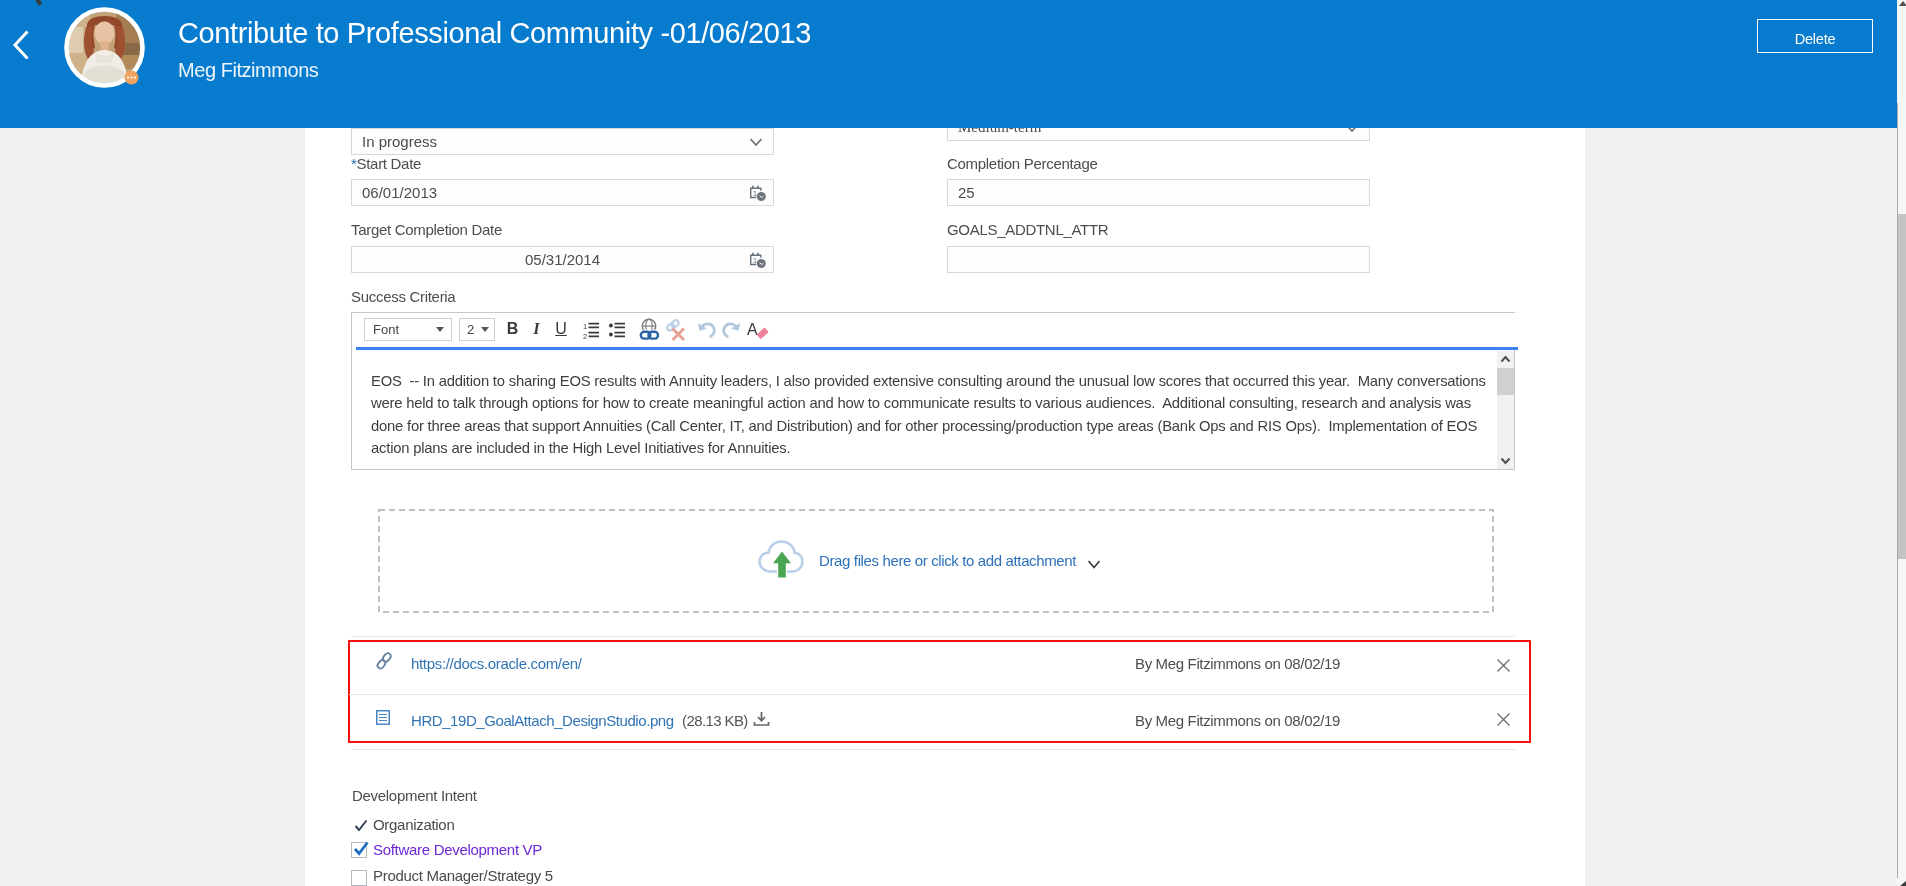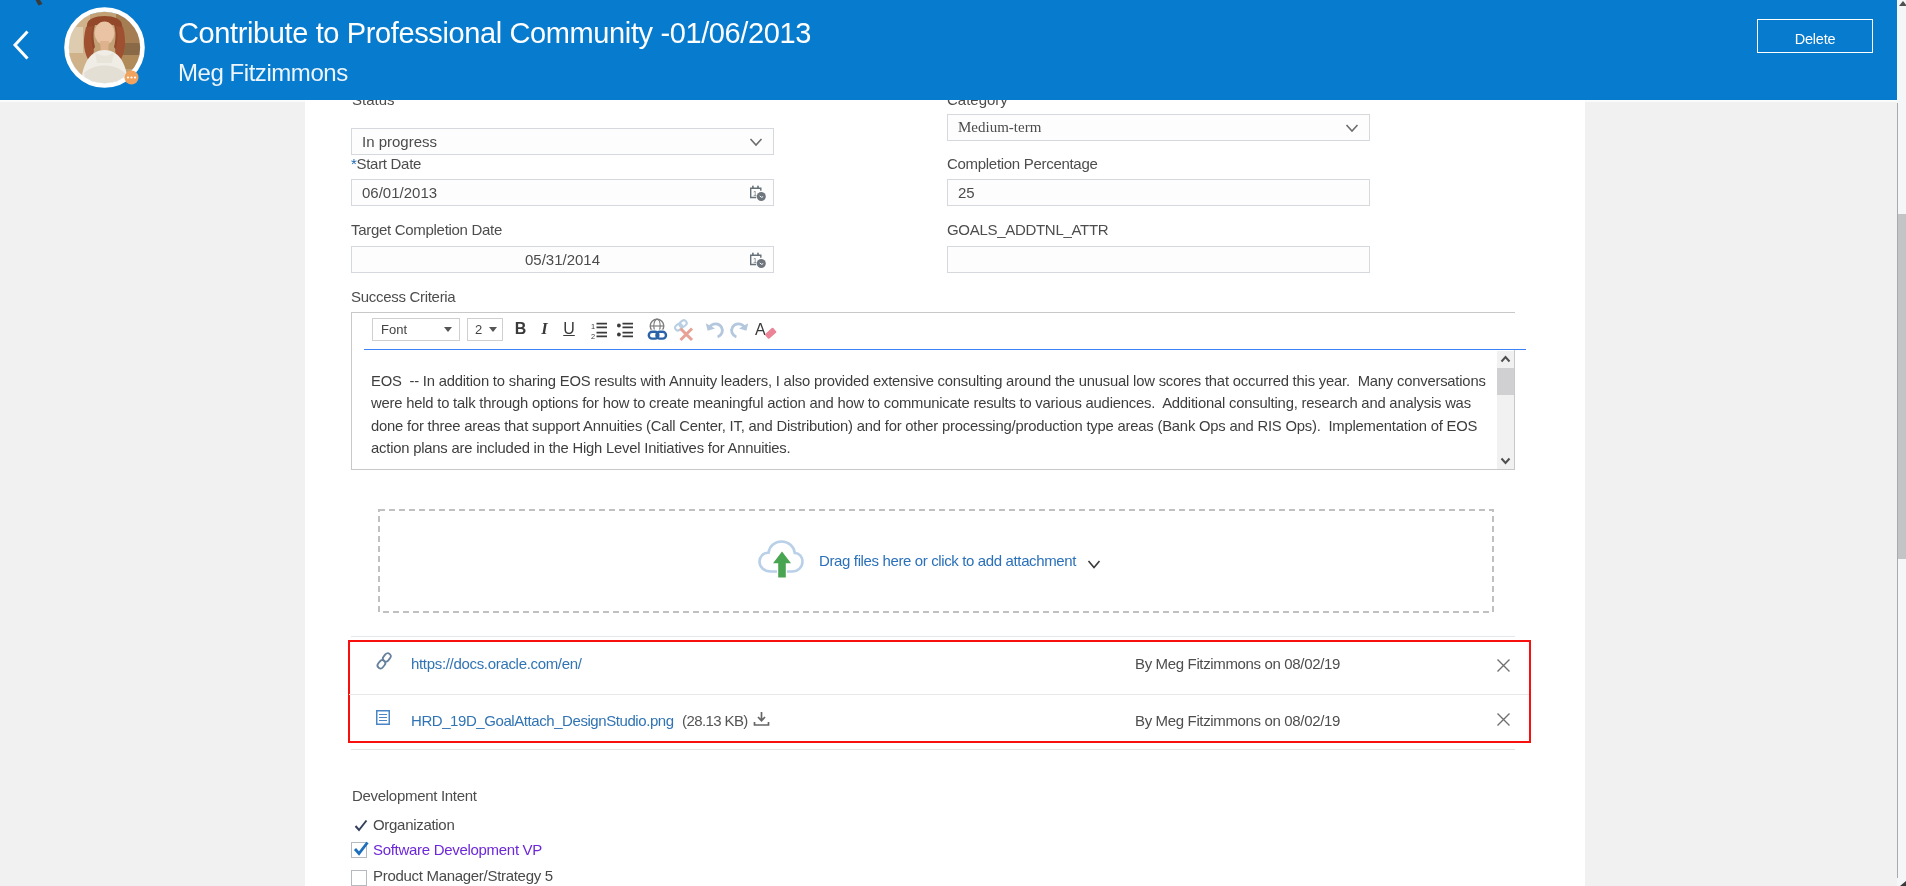--- a/index.html
+++ b/index.html
@@ -9,35 +9,35 @@
 
   
   #panel { left:305px; top:100px; width:1280px; height:786px; background:#ffffff; }
   #sbar { left:1897px; top:0; width:9px; height:886px; background:#f5f6f7; }
   #sbar .thumb { position:absolute; left:1px; top:214px; width:8px; height:345px; background:#c2c4c6; }
 
   
   .cutlabel { top:91px; font-size:15px; color:#4d4d4d; z-index:1; }
 
   
-  #header { left:0; top:0; width:1897px; height:100px; background:#077bce; z-index:5; }
+  #header { left:0; top:0; width:1897px; height:128px; background:#077bce; z-index:5; }
   #title { position:absolute; left:178px; top:17px; color:#fff; font-size:29px; letter-spacing:-0.38px; font-weight:400; white-space:nowrap; }
-  #subtitle { position:absolute; left:178px; top:59px; color:#eef5fb; font-size:24px; letter-spacing:-0.45px; white-space:nowrap; }
+  #subtitle { position:absolute; left:178px; top:59px; color:#eef5fb; font-size:20px; letter-spacing:-0.45px; white-space:nowrap; }
   #delbtn { position:absolute; left:1757px; top:19px; width:116px; height:34px; border:1.5px solid #fff; color:#fff; font-size:14.5px; text-align:center; line-height:39px; letter-spacing:-0.2px; }
 
   
   .label { font-size:15px; color:#4d4d4d; letter-spacing:-0.3px; white-space:nowrap; }
   .field { background:#fdfdfe; border:1px solid #d5d9dd; color:#4c4c4c; font-size:15px; line-height:25px; padding:0 10px; white-space:nowrap; }
   .col1 { left:351px; width:423px; }
   .col2 { left:947px; width:423px; }
   .fh { height:27px; }
 
   
   #editor { left:351px; top:312px; width:1164px; height:158px; border:1px solid #c8c8c8; background:#fff; }
-  #toolbar { position:absolute; left:12px; top:0; width:100%; height:37px; border-bottom:1px solid #3b82f6; background:#fff; }
+  #toolbar { position:absolute; left:4px; top:0; width:100%; height:37px; border-bottom:3px solid #3b82f6; background:#fff; }
   .tbox { position:absolute; top:5px; height:23px; border:1px solid #cfcfcf; background:#fff; font-size:13px; color:#444; }
   #edtext { position:absolute; left:19px; top:57px; width:1130px; font-size:14.8px; letter-spacing:-0.2px; line-height:22.4px; color:#3e3e3e; white-space:nowrap; }
   #edsb { position:absolute; right:0px; top:38px; width:17px; height:118px; background:#f1f1f2; }
   #edsb .thumb { position:absolute; left:0px; top:17px; width:17px; height:27px; background:#d0d0d2; }
 
   
   #drop { left:378px; top:509px; width:1116px; height:104px; }
   #droptext { position:absolute; left:441px; top:43px; color:#2a70ba; font-size:15px; letter-spacing:-0.37px; white-space:nowrap; }
 
   

